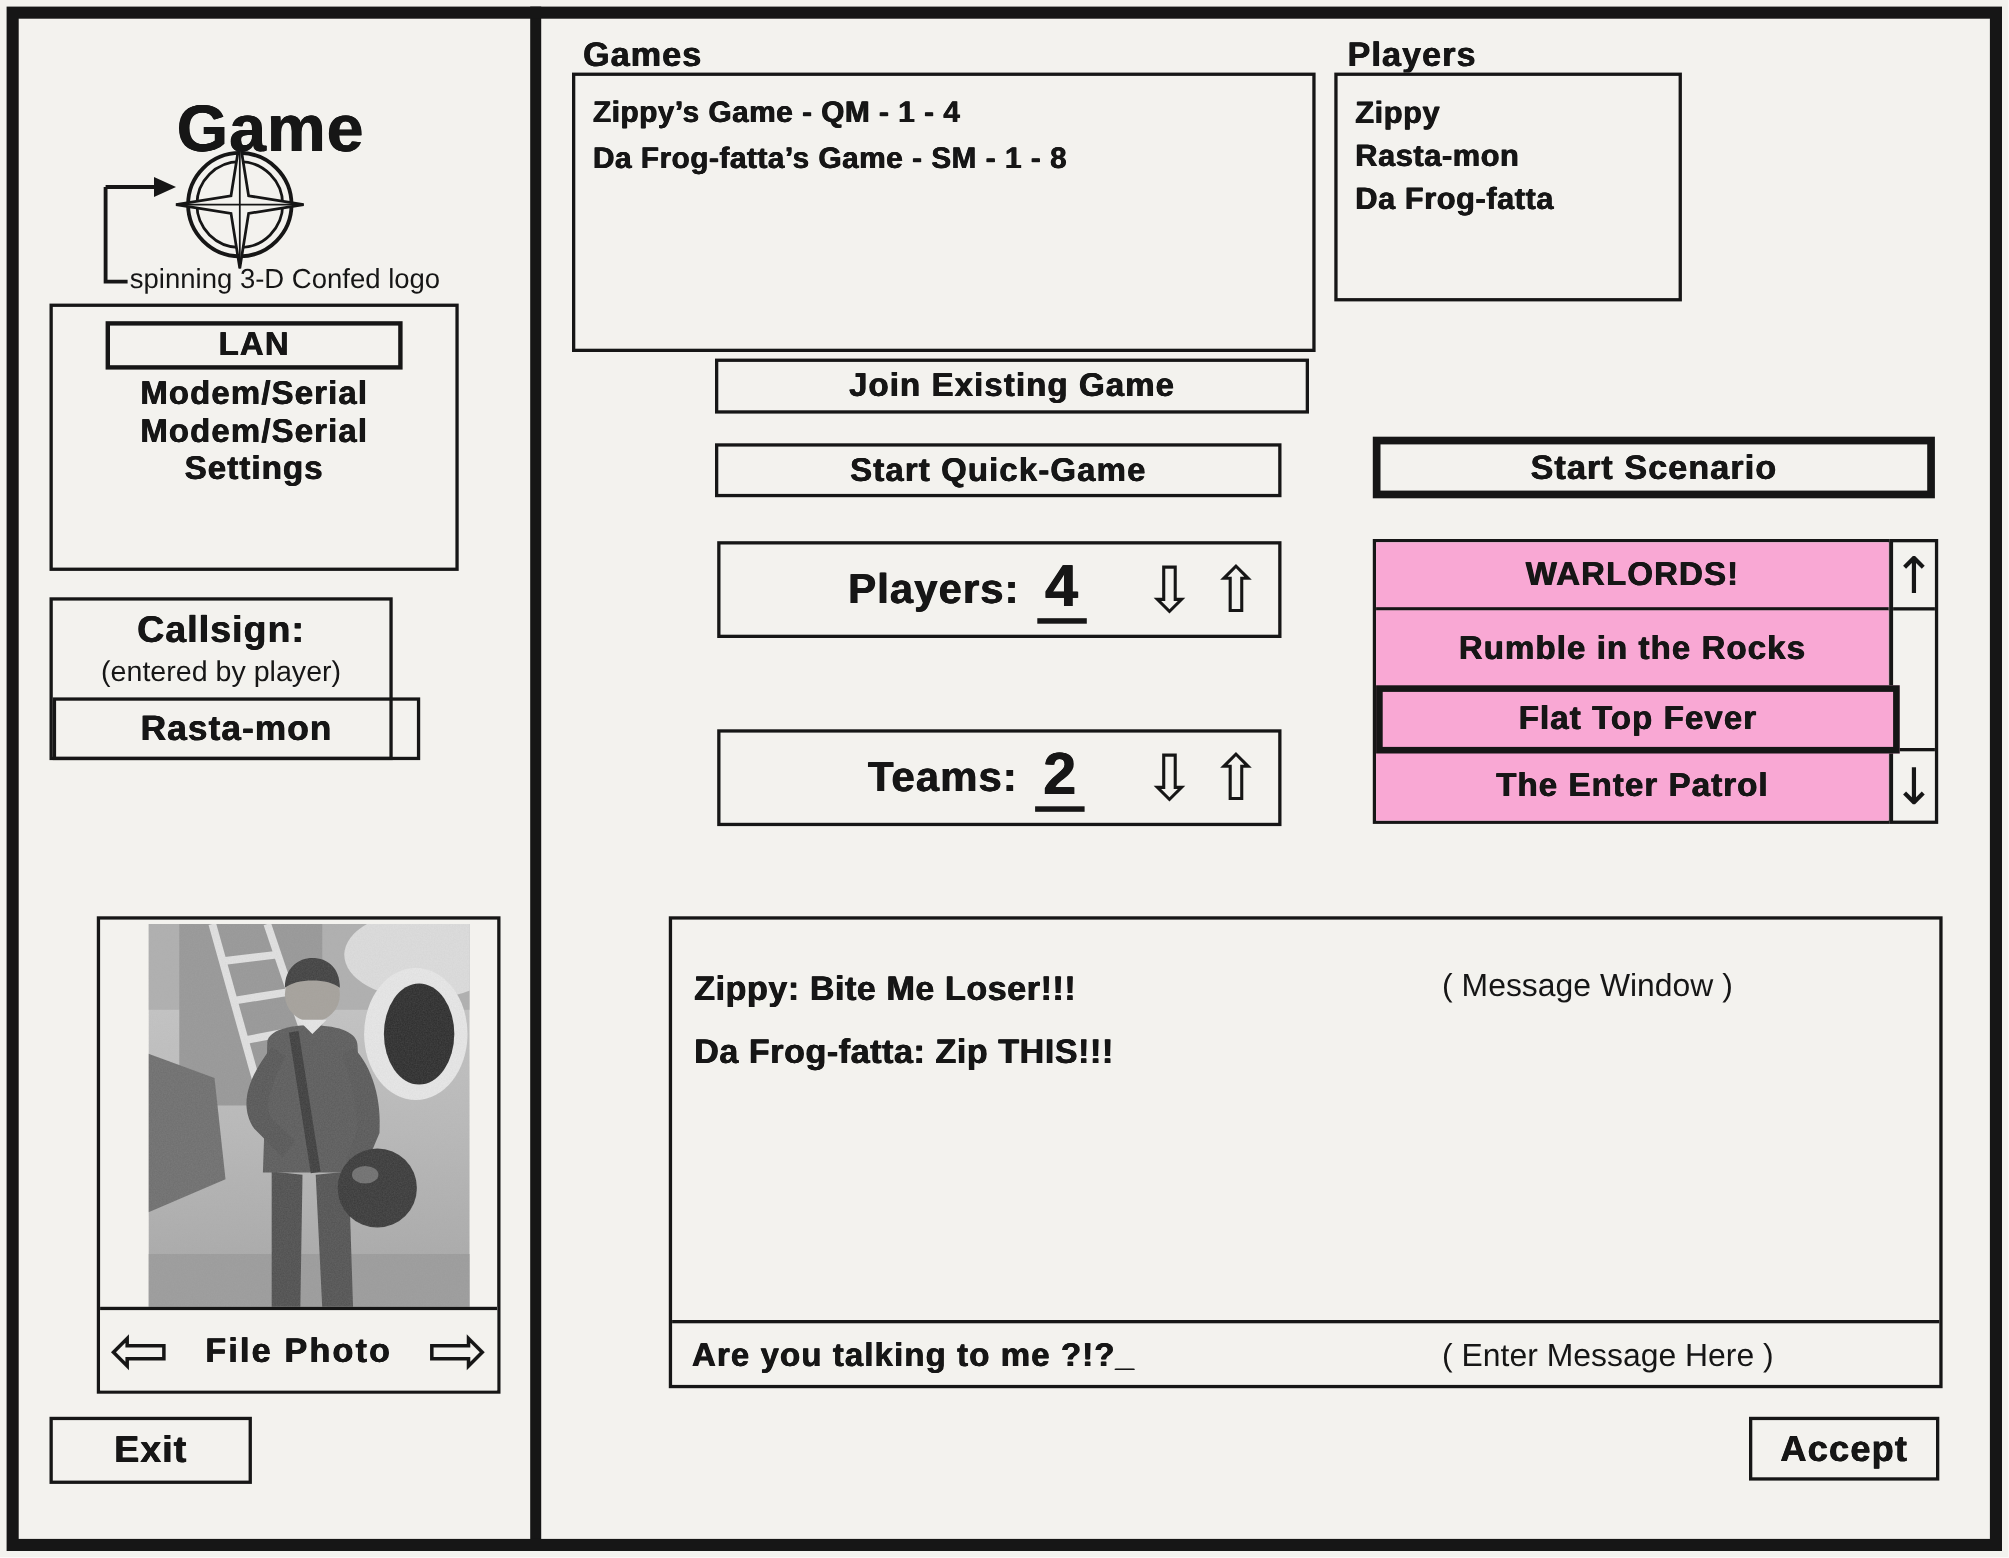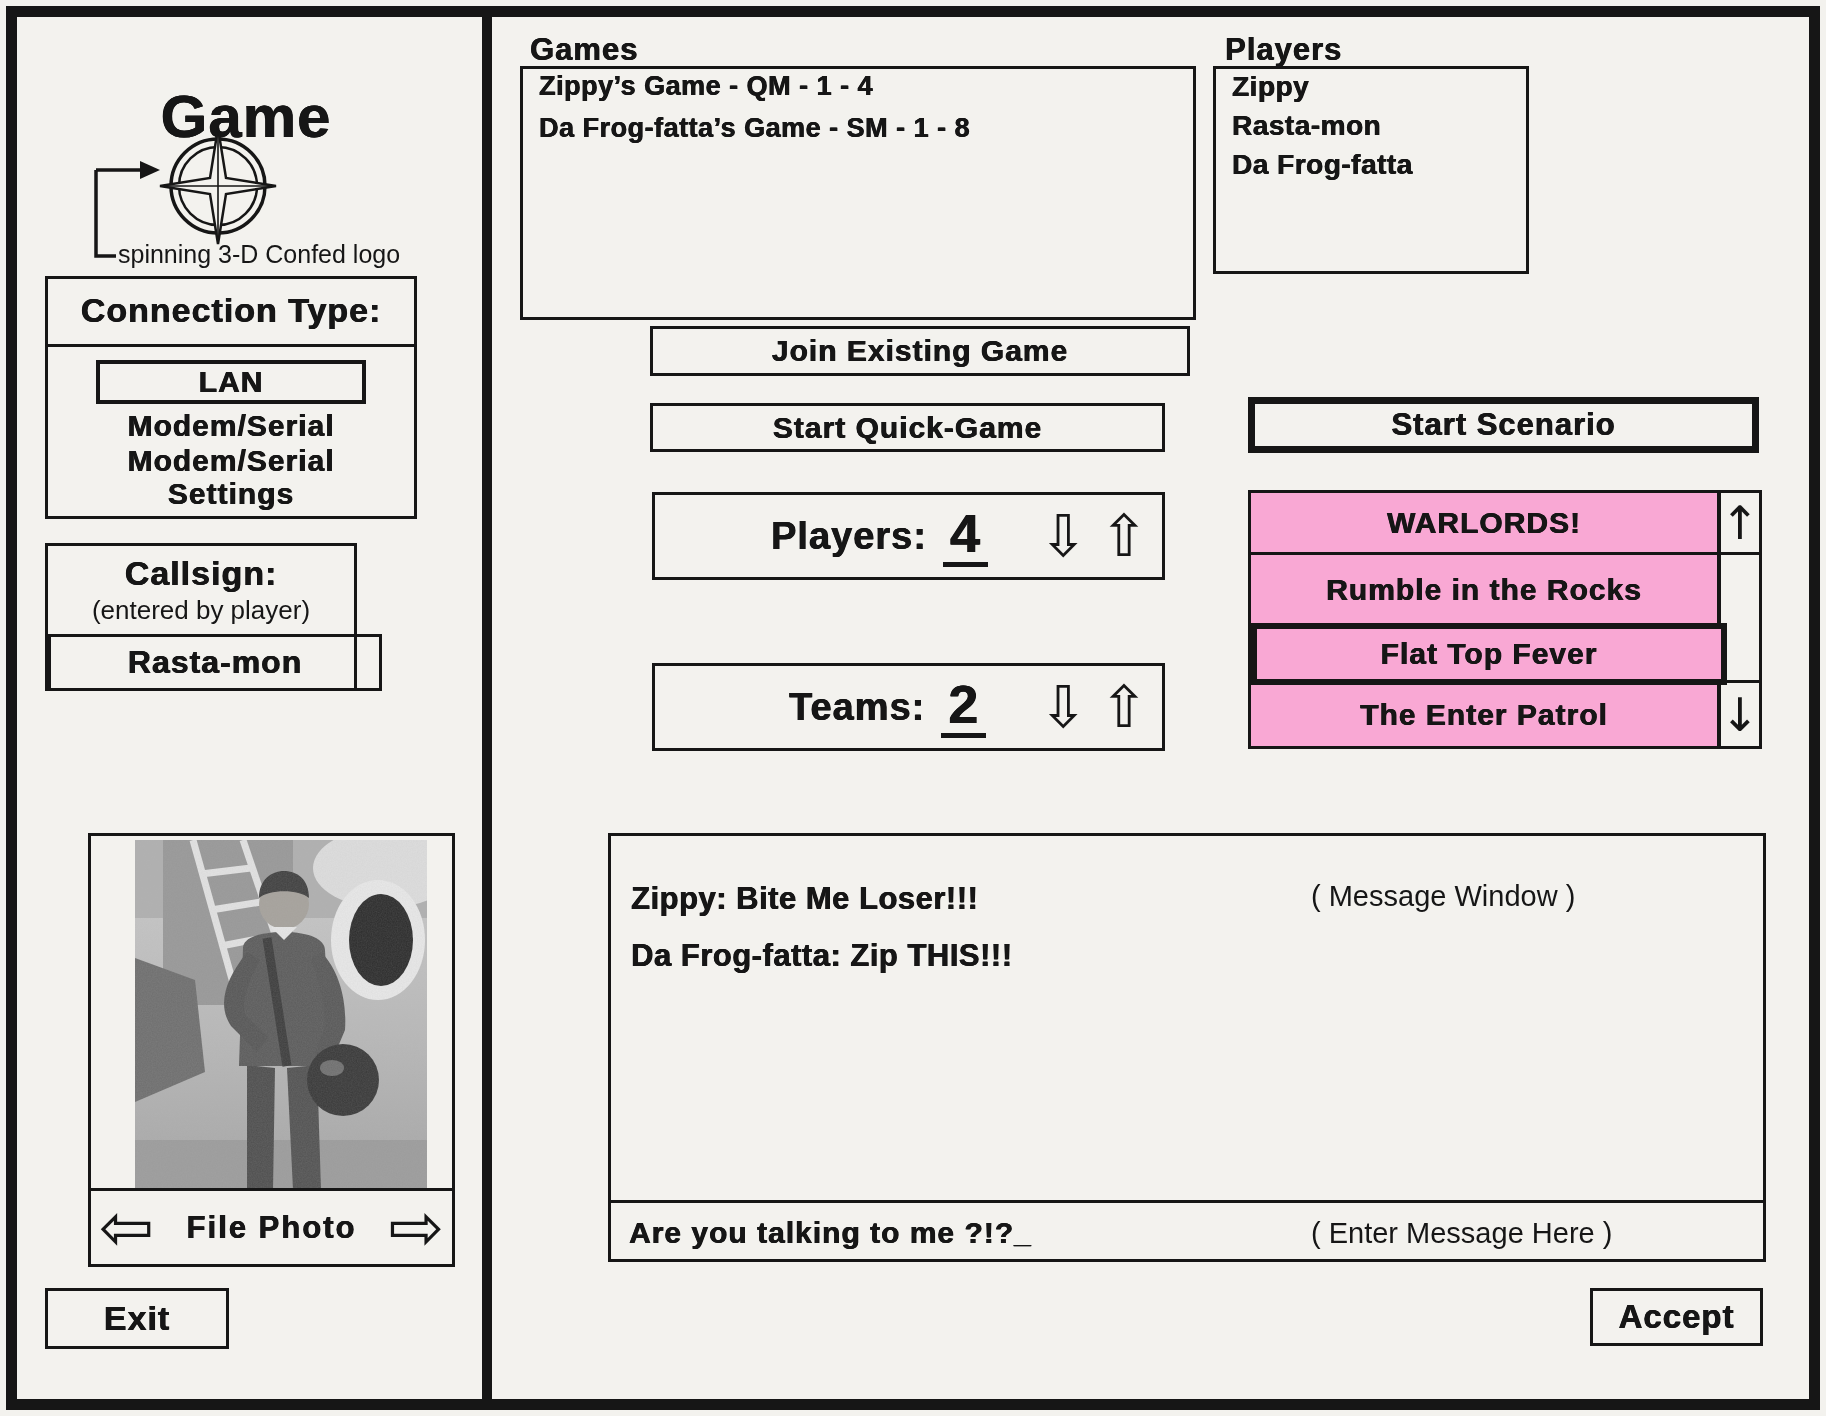--- a/index.html
+++ b/index.html
@@ -27,21 +27,21 @@
   .cs-header{font-size:34px;text-align:center;margin-top:8px;}
   .cs-note{font-size:26px;text-align:center;margin-top:2px;}
   .cs-value{margin:8px auto 0 auto;width:334px;height:57px;border:3px solid #161616;font-size:32px;}
   .file-strip{position:absolute;left:0;right:0;bottom:0;height:76px;border-top:3px solid #161616;
     display:flex;align-items:center;justify-content:space-between;padding:0 8px;background:#f3f2ee;}
   .big-arrow{font-family:"DejaVu Sans",sans-serif;font-size:66px;line-height:70px;font-weight:normal;text-shadow:none;}
   .file-label{font-size:31px;letter-spacing:2px;}
 
   
   .list-header{position:absolute;font-size:31px;}
-  .list-box{padding:2px 16px;}
+  .list-box{padding:18px 16px;}
   .game-row{font-size:27px;margin-bottom:11px;letter-spacing:0.5px;}
   .roster-row{font-size:28px;margin-bottom:7px;letter-spacing:0.5px;}
   .btn{font-size:30px;}
   .stepper{display:flex;align-items:center;}
   .stepper .lbl{font-size:38px;}
   .stepper .val{font-size:54px;line-height:1;border-bottom:5px solid #161616;padding:0 7px 2px 7px;margin-left:16px;}
   .stepper .arrows{margin-left:auto;margin-right:14px;display:flex;gap:12px;
     font-family:"DejaVu Sans",sans-serif;font-size:58px;line-height:1;font-weight:normal;text-shadow:none;}
   .scen-row{display:flex;align-items:center;justify-content:center;font-size:30px;background:#f9a8d4;}
   .scrollbar{display:flex;flex-direction:column;}
@@ -64,21 +64,20 @@
 
   <svg class="abs" style="left:158px;top:126px;" width="120" height="120" viewBox="0 0 120 120">
     <circle cx="60" cy="60" r="47" fill="none" stroke="#161616" stroke-width="3.5"></circle>
     <circle cx="60" cy="60" r="39" fill="none" stroke="#161616" stroke-width="2.5"></circle>
     <polygon points="60,2 68,52 118,60 68,68 60,118 52,68 2,60 52,52" fill="#f3f2ee" stroke="#161616" stroke-width="2.5"></polygon>
     <path d="M60,2 L60,118 M2,60 L118,60" stroke="#161616" stroke-width="1.6"></path>
   </svg>
   <div class="logo-caption plain">spinning 3-D Confed logo</div>
 
   <div class="box" style="left:45px;top:276px;width:372px;height:243px;">
-    <div class="conn-header tech">Connection Type:</div>
     <div class="conn-lan tech center">LAN</div>
     <div class="conn-opt tech">Modem/Serial</div>
     <div class="conn-opt2 tech">Modem/Serial Settings</div>
   </div>
 
   <div class="box" style="left:45px;top:543px;width:312px;height:148px;">
     <div class="cs-header tech">Callsign:</div>
     <div class="cs-note plain">(entered by player)</div>
     <div class="cs-value tech center">Rasta-mon</div>
   </div>

